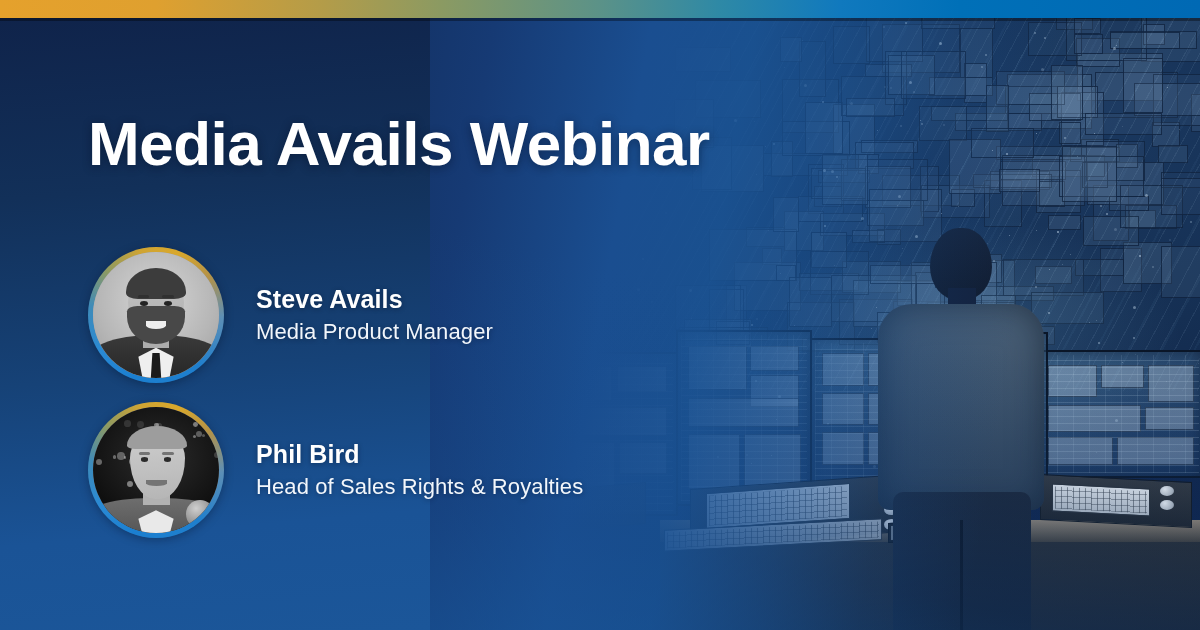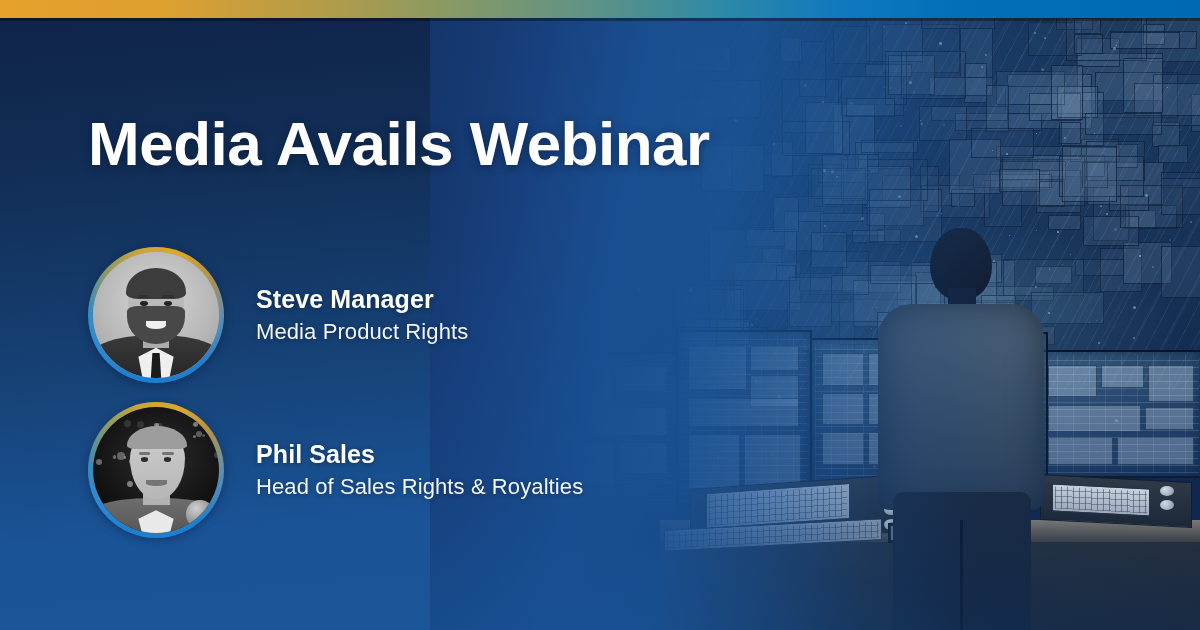--- a/index.html
+++ b/index.html
@@ -882,22 +882,22 @@
           <div class="ph1-beard"></div>
           <div class="ph1-mouth"></div>
           <div class="ph1-hair"></div>
           <div class="ph1-brow l"></div>
           <div class="ph1-brow r"></div>
           <div class="ph1-eye l"></div>
           <div class="ph1-eye r"></div>
         </div>
       </div>
       <div class="speaker-text">
-        <div class="speaker-name">Steve Manager</div>
-        <div class="speaker-role">Media Product Rights</div>
+        <div class="speaker-name">Steve Avails</div>
+        <div class="speaker-role">Media Product Manager</div>
       </div>
     </div>
 
     <div class="speaker" id="speaker-1">
       <div class="avatar">
         <div class="avatar-inner">
           <div class="ph2-bg"></div>
           <div class="ph2-bokeh" id="bokeh">
               <s style="left:49.9%;top:58.6%;width:4.8px;height:4.8px;opacity:0.39;"></s>
               <s style="left:32.9%;top:48.8%;width:4.4px;height:4.4px;opacity:0.25;"></s>
@@ -934,19 +934,19 @@
           <div class="ph2-brow l"></div>
           <div class="ph2-brow r"></div>
           <div class="ph2-eye l"></div>
           <div class="ph2-eye r"></div>
           <div class="ph2-mouth"></div>
           <div class="ph2-micstem"></div>
           <div class="ph2-mic"></div>
         </div>
       </div>
       <div class="speaker-text">
-        <div class="speaker-name">Phil Sales</div>
+        <div class="speaker-name">Phil Bird</div>
         <div class="speaker-role">Head of Sales Rights &amp; Royalties</div>
       </div>
     </div>
 
   </div>
 </div>
 
 </body></html>

